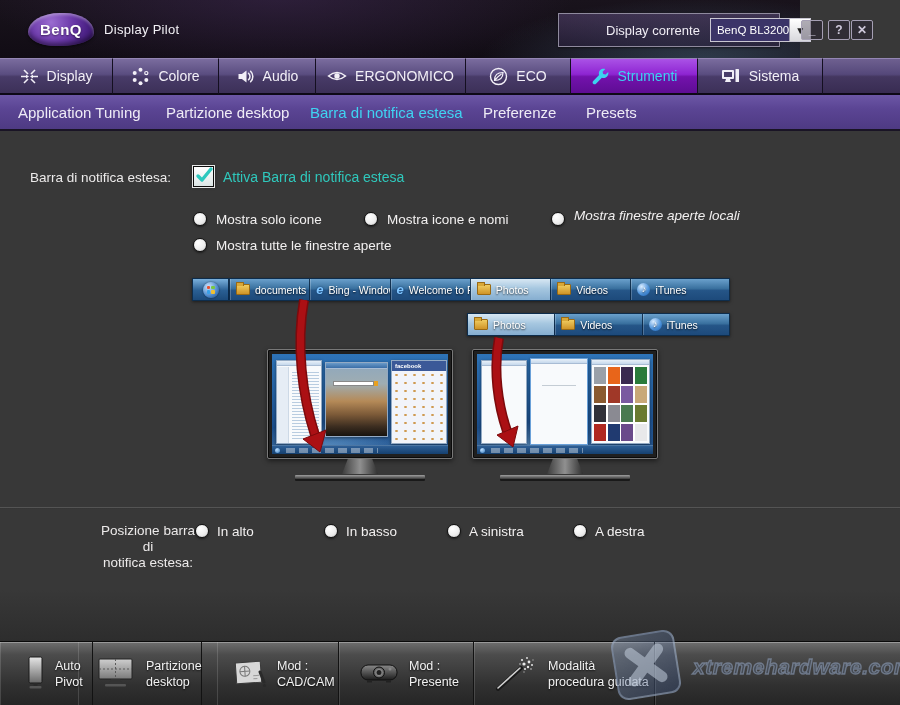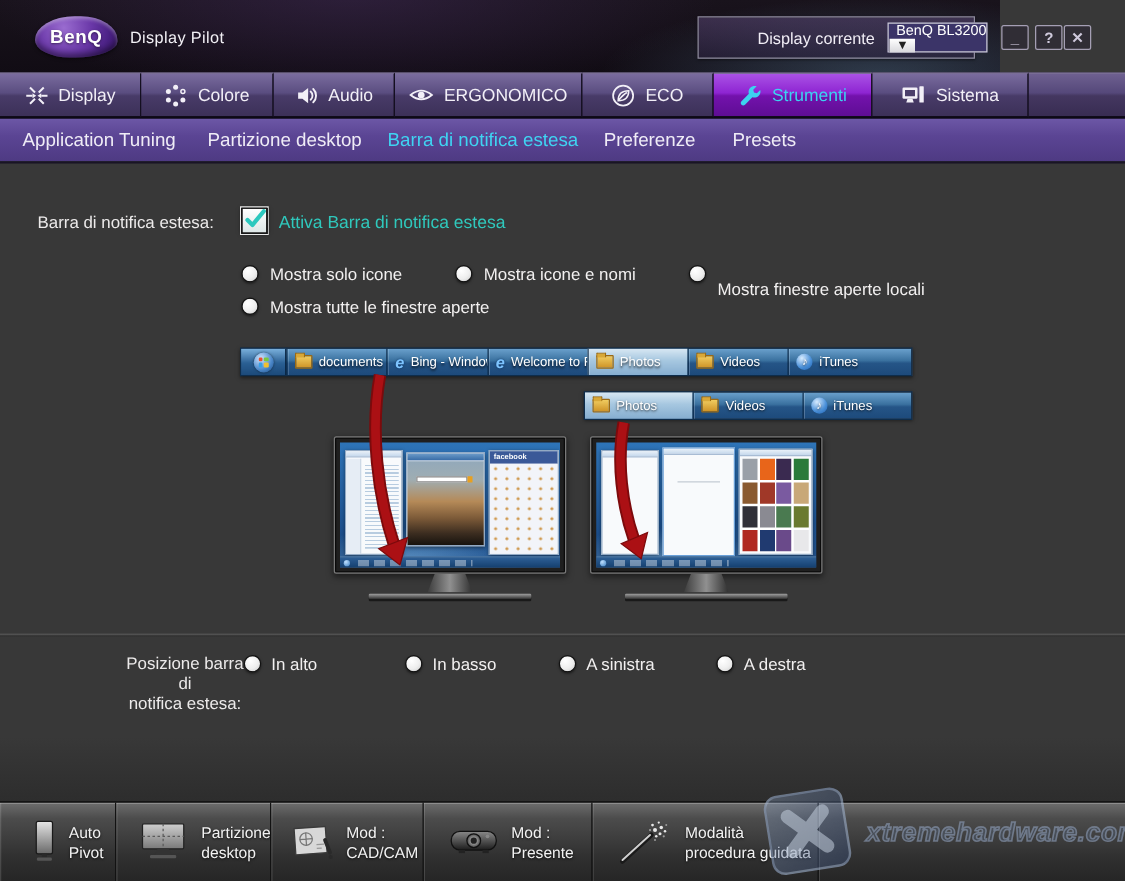--- a/index.html
+++ b/index.html
@@ -19,21 +19,21 @@
     display:flex; align-items:center; justify-content:center;
     box-shadow: inset 0 2px 3px rgba(255,255,255,.35), inset 0 -3px 5px rgba(0,0,0,.45), 0 1px 3px rgba(0,0,0,.6);
   }
   .benq-logo span { color:#fff; font-size:15px; font-weight:bold; letter-spacing:.5px; text-shadow:0 1px 2px rgba(0,0,0,.5); }
   .app-title { position:absolute; left:104px; top:22px; color:#f2f0f5; font-size:13px; font-weight:500; letter-spacing:.3px; }
 
   .display-selector { position:absolute; left:558px; top:13px; width:222px; height:34px;
     border:1px solid #8f8a9e; background:linear-gradient(rgba(95,75,125,.5), rgba(45,32,65,.5));
     display:flex; align-items:center; box-shadow:0 1px 2px rgba(0,0,0,.5); }
   .display-selector .dlabel { color:#f0edf5; font-size:13px; padding:0 10px 0 11px; white-space:nowrap;margin-left:36px; }
-  .selbox { display:flex; align-items:stretch; width:104px; height:24px; border:1px solid #c9c7d2; background:#3b3468;flex-direction:column; }
+  .selbox { display:flex; align-items:stretch; width:104px; height:24px; border:1px solid #c9c7d2; background:#3b3468; }
   .selval { flex:1; color:#ffffff; font-size:11.5px; display:flex; align-items:center; padding-left:6px; white-space:nowrap; }
   .selarrow { width:21px; background:linear-gradient(#ffffff,#d8d8dc); color:#222; font-size:10px;
     display:flex; align-items:center; justify-content:center; border-left:1px solid #9a98a8; }
 
   .winbtn { position:absolute; top:20px; width:22px; height:20px; border:1px solid #a59fb4; border-radius:2px;
     background:rgba(35,25,50,.35); color:#cfc9dc; font-size:12px; font-weight:bold;
     display:flex; align-items:center; justify-content:center; }
   .winbtn.min { left:801px; } .winbtn.help { left:828px; } .winbtn.close { left:851px; }
 
   
@@ -277,21 +277,21 @@
       <polyline points="5,12 9,16 18,5" stroke="#2cc8be" stroke-width="3.4" fill="none" stroke-linecap="round" stroke-linejoin="round"></polyline>
       </svg>
   </div>
   <div class="check-label">Attiva Barra di notifica estesa</div>
 
   <div class="radio" style="left:193px; top:212px;"></div>
   <div class="radio-label" style="left:216px; top:212px;">Mostra solo icone</div>
   <div class="radio" style="left:364px; top:212px;"></div>
   <div class="radio-label" style="left:387px; top:212px;">Mostra icone e nomi</div>
   <div class="radio" style="left:551px; top:212px;"></div>
-  <div class="radio-label" style="left:574px; top:224px;">Mostra finestre aperte locali</div>
+  <div class="radio-label" style="left:574px; top:208px;font-style:italic;">Mostra finestre aperte locali</div>
   <div class="radio" style="left:193px; top:238px;"></div>
   <div class="radio-label" style="left:216px; top:238px;">Mostra tutte le finestre aperte</div>
 
   <div class="tb tb1">
     <div class="orb">
         <div class="orb-circle">
           <i></i>
           <i></i>
           <i></i>
           <i></i>
@@ -436,21 +436,21 @@
               <linearGradient id="g1" x1="0" y1="0" x2="0" y2="1">
                 <stop offset="0" stop-color="#e6e6e6"></stop>
                 <stop offset="1" stop-color="#6a6a6a"></stop>
               </linearGradient>
             </defs>
           </svg>
       </span>
       <span class="tlabel"><span>Auto</span><br>
         <span>Pivot</span></span>
     </div>
-    <div class="tool-btn" style="left:93px; width:124px; padding-left:19px;">
+    <div class="tool-btn" style="left:78px; width:124px; padding-left:19px;">
       <span class="tool-icon" style="margin-right:9px;">
         <svg width="40" height="34" viewBox="0 0 40 34">
             <rect x="2" y="2" width="33" height="20" rx="1" fill="url(#g2)" stroke="#222"></rect>
           <path d="M2 12h33 M18.5 2v20" stroke="#5a5a5a" stroke-dasharray="2 2"></path>
           <path d="M14 22h9l2 5H12z" fill="#333"></path>
             <rect x="8" y="27" width="21" height="2.5" rx="1" fill="#555"></rect>
           <defs>
               <linearGradient id="g2" x1="0" y1="0" x2="0" y2="1">
                 <stop offset="0" stop-color="#cfcfcf"></stop>
                 <stop offset="1" stop-color="#7a7a7a"></stop>

